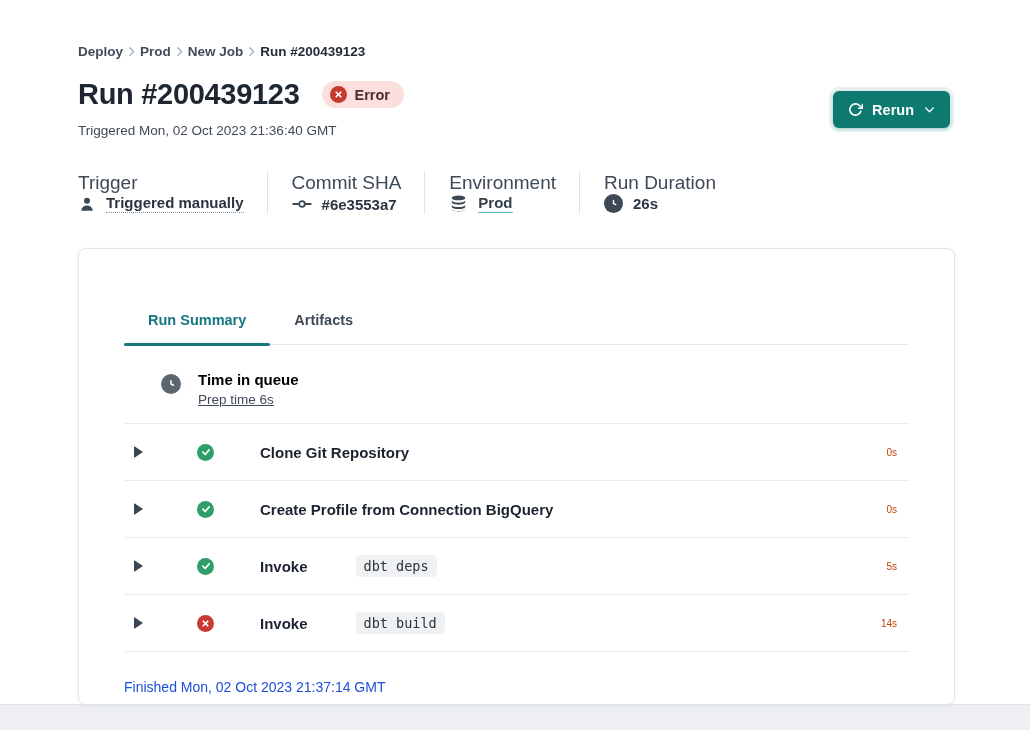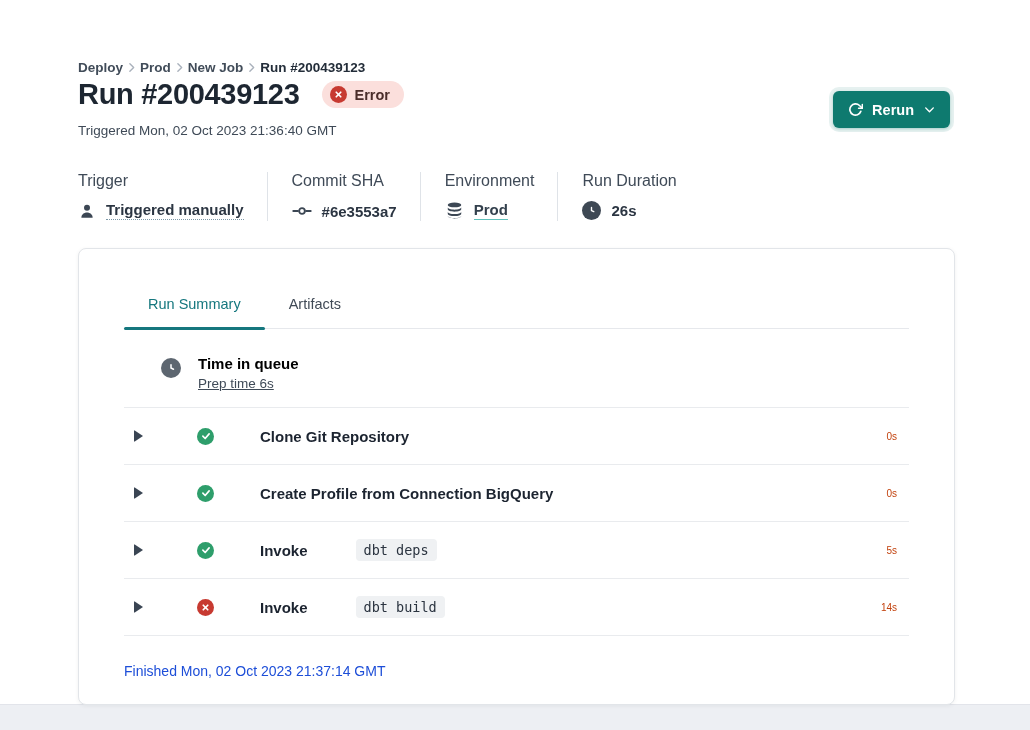--- a/index.html
+++ b/index.html
@@ -12,21 +12,21 @@
     position:relative;
   }
   .bottom-strip {
     position:absolute; left:0; bottom:0; width:1030px; height:26px;
     background:#edeff3; border-top:1px solid #e2e4ea;
   }
   
   .breadcrumb {
     position:absolute; left:78px; top:44px;
     display:flex; align-items:center; gap:2px;
-    font-size:13.5px; font-weight:600; color:#414c59;margin-top:16px;
+    font-size:13.5px; font-weight:600; color:#414c59;
   }
   .crumb { cursor:pointer; }
   .crumb.current { color:#232d39; font-weight:700; }
   .crumb-sep { display:flex; align-items:center; color:#aab2bc; }
   
   .header-row {
     position:absolute; left:78px; top:78px;
     display:flex; align-items:center; gap:22px;
   }
   .page-title { font-size:29px; font-weight:700; letter-spacing:-.3px; color:#1d2631; }
@@ -56,39 +56,39 @@
     box-shadow:0 0 0 4px rgba(14,122,111,0.10), 0 1px 3px rgba(14,122,111,0.3);
   }
   .rerun-btn svg { display:block; }
   
   .meta-row {
     position:absolute; left:78px; top:172px;
     display:flex; align-items:stretch;
   }
   .meta-col { padding-right:23px; }
   .meta-col + .meta-col { border-left:1px solid #dfe3e8; padding-left:24px; }
-  .meta-label { font-size:16px; color:#3f4a57; margin-bottom:11px; }
+  .meta-label { font-size:19px; color:#3f4a57; margin-bottom:0; }
   .meta-value {
     display:flex; align-items:center; gap:10px;
     font-size:15px; font-weight:600; color:#2b3542;
   }
   .meta-value .mv-icon { display:flex; align-items:center; color:#3c4754; }
   .dotted-underline { border-bottom:1.5px dotted #7c98a8; padding-bottom:1px; cursor:help; }
   .env-link { color:#33404d; border-bottom:1.5px solid #5fc0ba; padding-bottom:1px; cursor:pointer; text-decoration:none; }
   
   .card {
     position:absolute; left:78px; top:248px; width:877px; height:457px;
     background:#fff; border:1px solid #e2e5e9; border-radius:8px;
     box-shadow:0 1px 4px rgba(20,30,40,.06);
     padding:0 45px;
   }
   .tabs { display:flex; padding-top:45px; border-bottom:1px solid #e6e8ec; }
   .tab {
-    padding:0 24px 13px; font-size:14.5px; font-weight:400; color:#404a56;
-    position:relative; cursor:pointer; line-height:21px;
+    padding:0 24px 13px; font-size:14.5px; font-weight:700; color:#404a56;
+    position:relative; cursor:pointer; line-height:21px;margin-top:16px;
   }
   .tab.active { color:#15777E; }
   .tab.active::after {
     content:""; position:absolute; left:0; right:0; bottom:-2px; height:3px;
     background:#15777E; border-radius:2px;
   }
   
   .queue-row {
     display:flex; gap:17px; padding:24px 0 15px 37px;
     border-bottom:1px solid #e9ebee; cursor:default;

